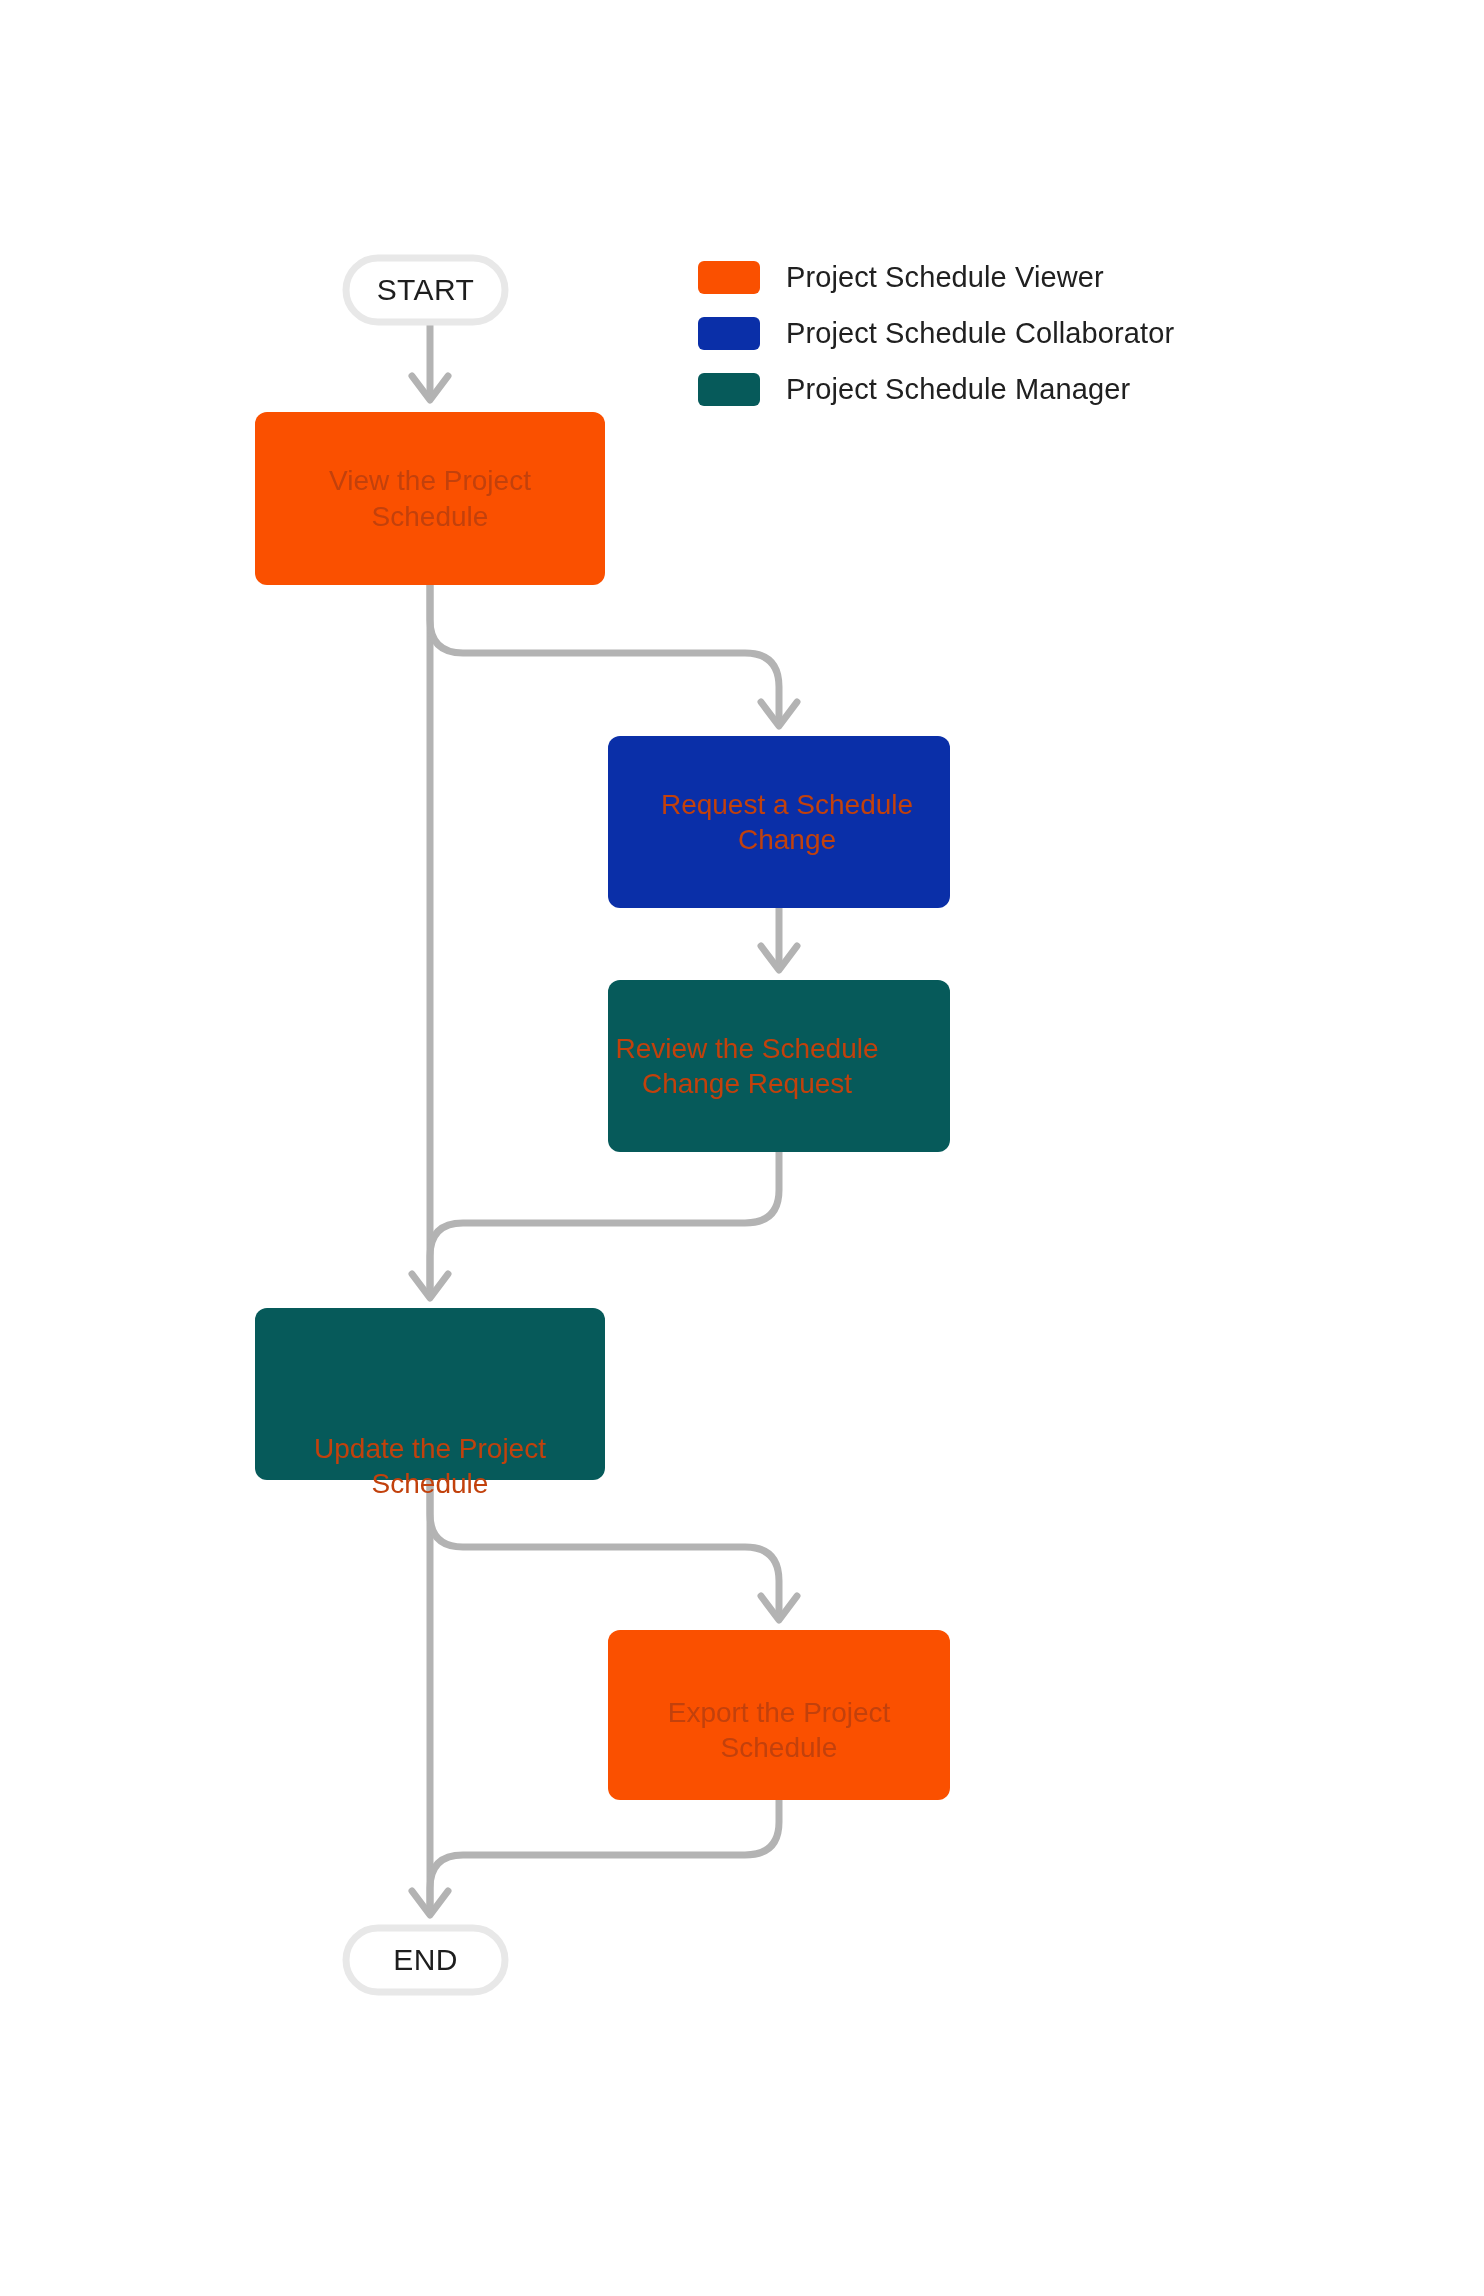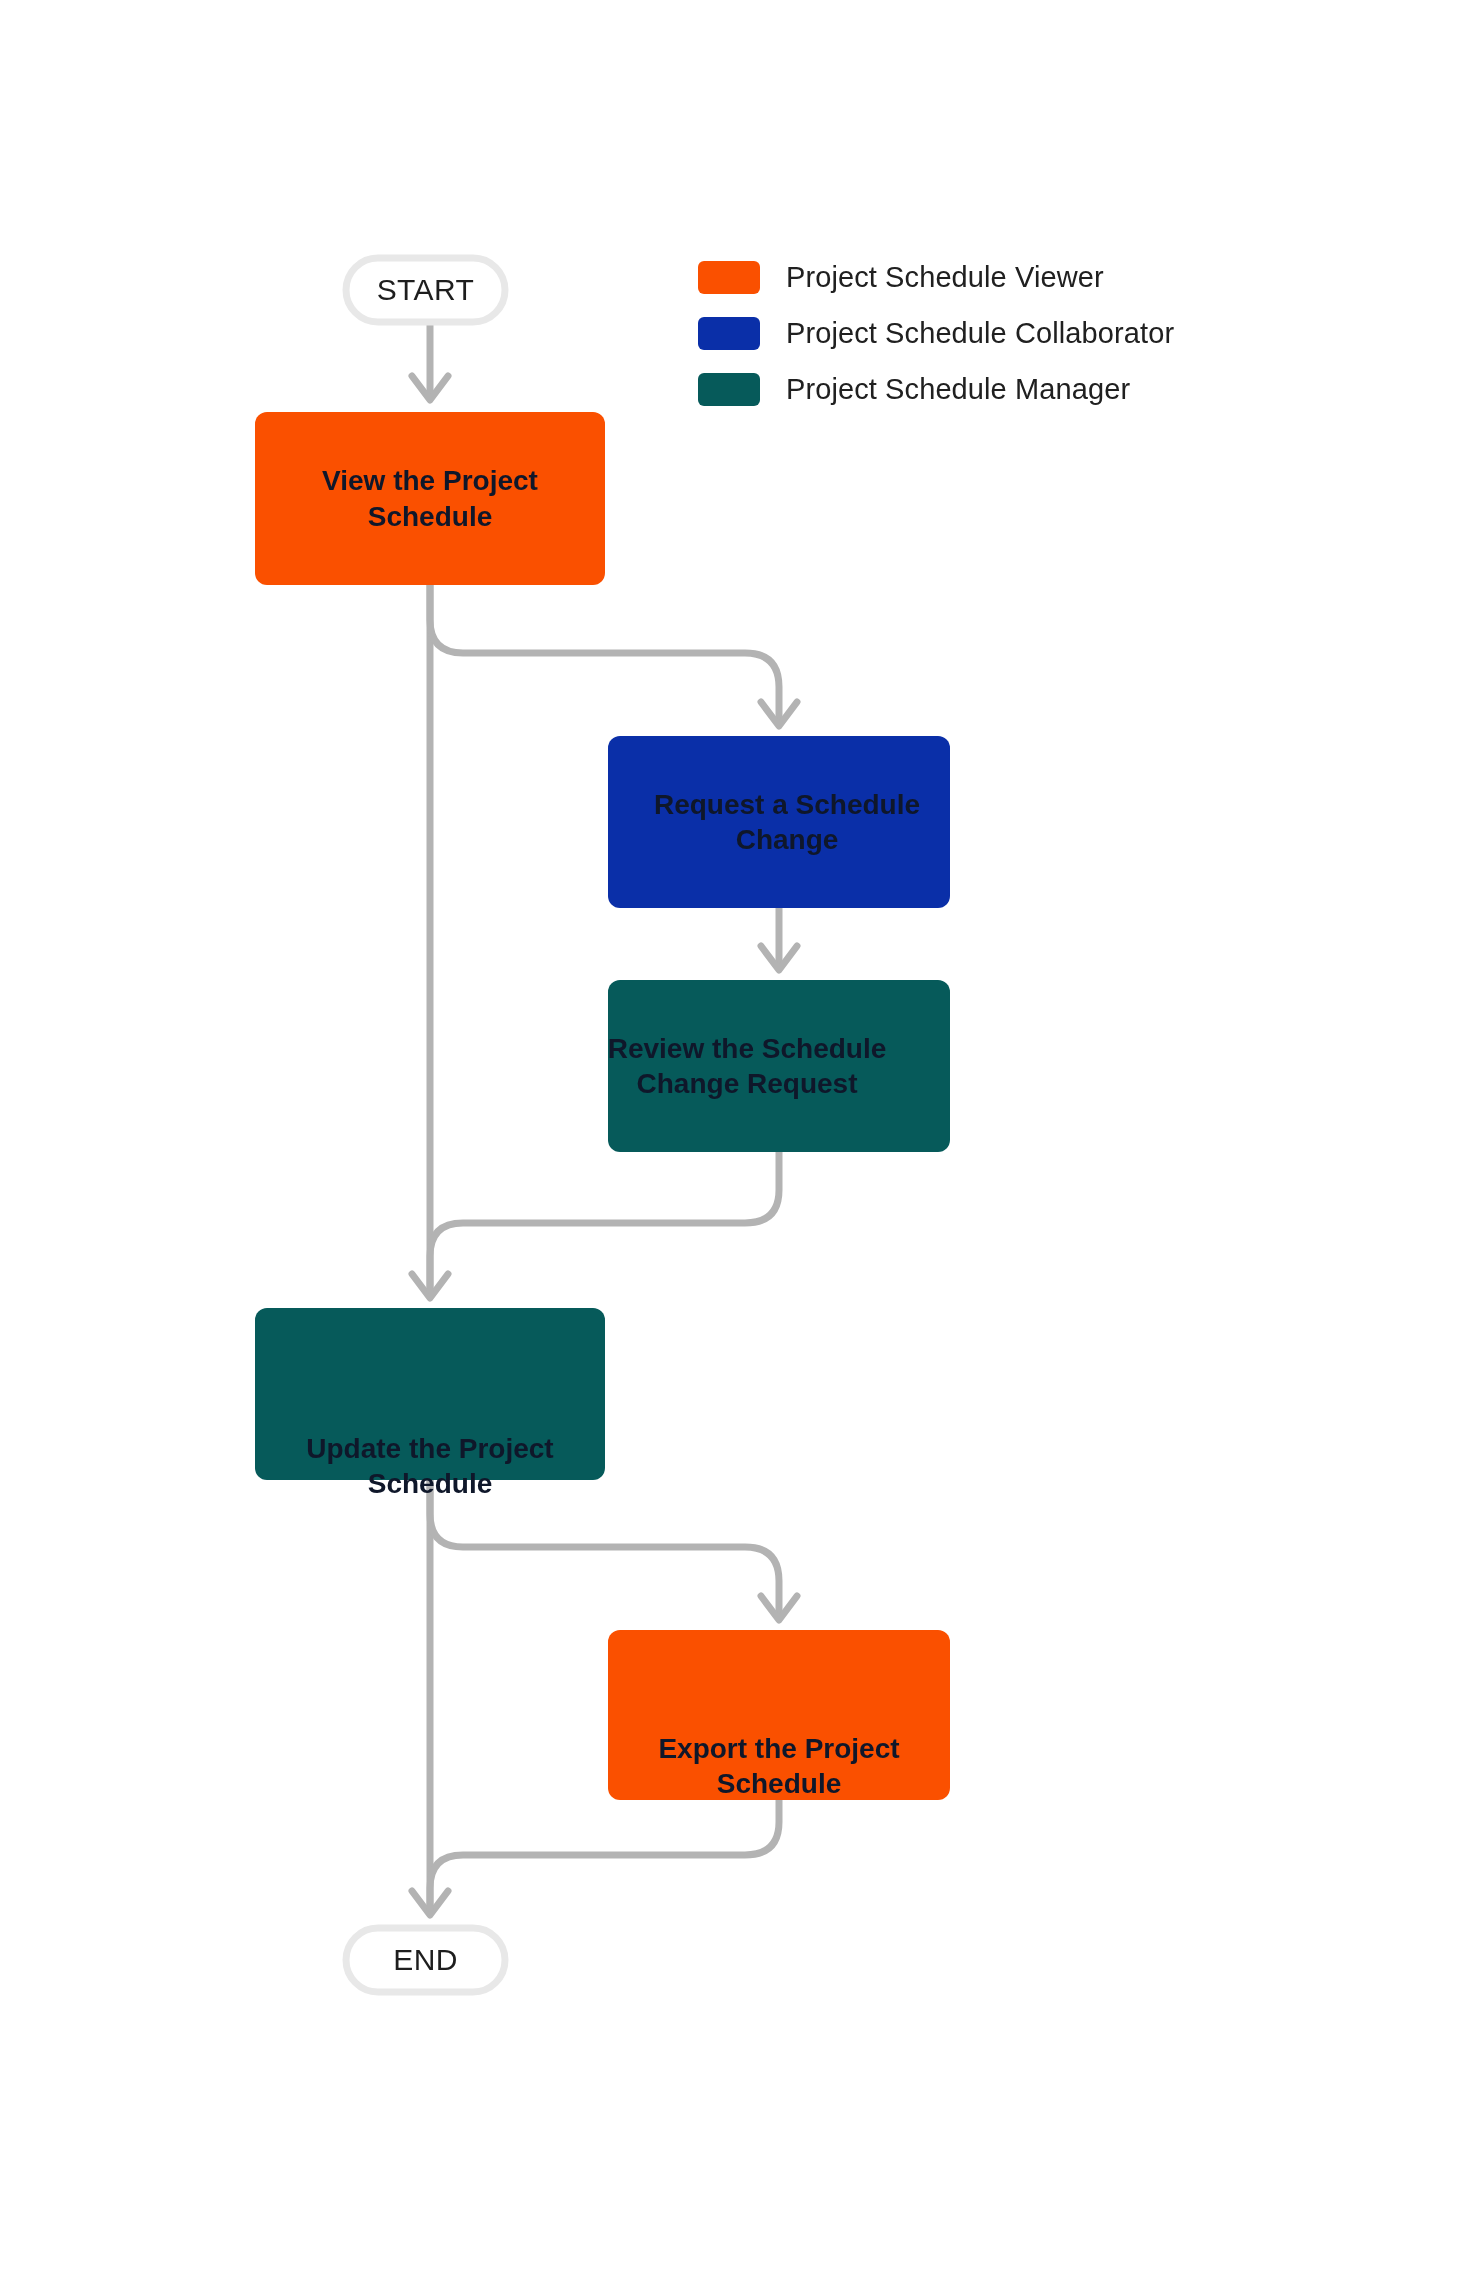--- a/index.html
+++ b/index.html
@@ -56,22 +56,22 @@
     letter-spacing: 0.1px;
   }
 
   
   .node-label {
     position: absolute;
     display: flex;
     align-items: center;
     justify-content: center;
     text-align: center;
-    color: #0f172a;
-    font-weight: bold;
+    color: #c2410c;
+    font-weight: normal;
     font-size: 28px;
     line-height: 1.26;
     padding: 0 16px;
     box-sizing: border-box;
     pointer-events: none;
   }
   .terminal-label {
     position: absolute;
     display: flex;
     align-items: center;
@@ -148,17 +148,17 @@
   <div class="terminal-label" style="left:343px; top:255px; width:165px; height:70px;">START</div>
 
   <div class="node-label" style="left:255px; top:412px; width:350px; height:173px;">View the Project Schedule</div>
 
   <div class="node-label" style="left:608px; top:736px; width:342px; height:172px;padding-left:32px;">Request a Schedule Change</div>
 
   <div class="node-label" style="left:576px; top:980px; width:342px; height:172px;">Review the Schedule Change Request</div>
 
   <div class="node-label" style="left:255px; top:1380px; width:350px; height:172px;">Update the Project Schedule</div>
 
-  <div class="node-label" style="left:608px; top:1666px; width:342px; height:200px;">Export the Project Schedule</div>
+  <div class="node-label" style="left:608px; top:1630px; width:342px; height:200px;">Export the Project Schedule</div>
 
   <div class="terminal-label" style="left:343px; top:1925px; width:165px; height:69px;">END</div>
 
 </div>
 
 </body></html>

